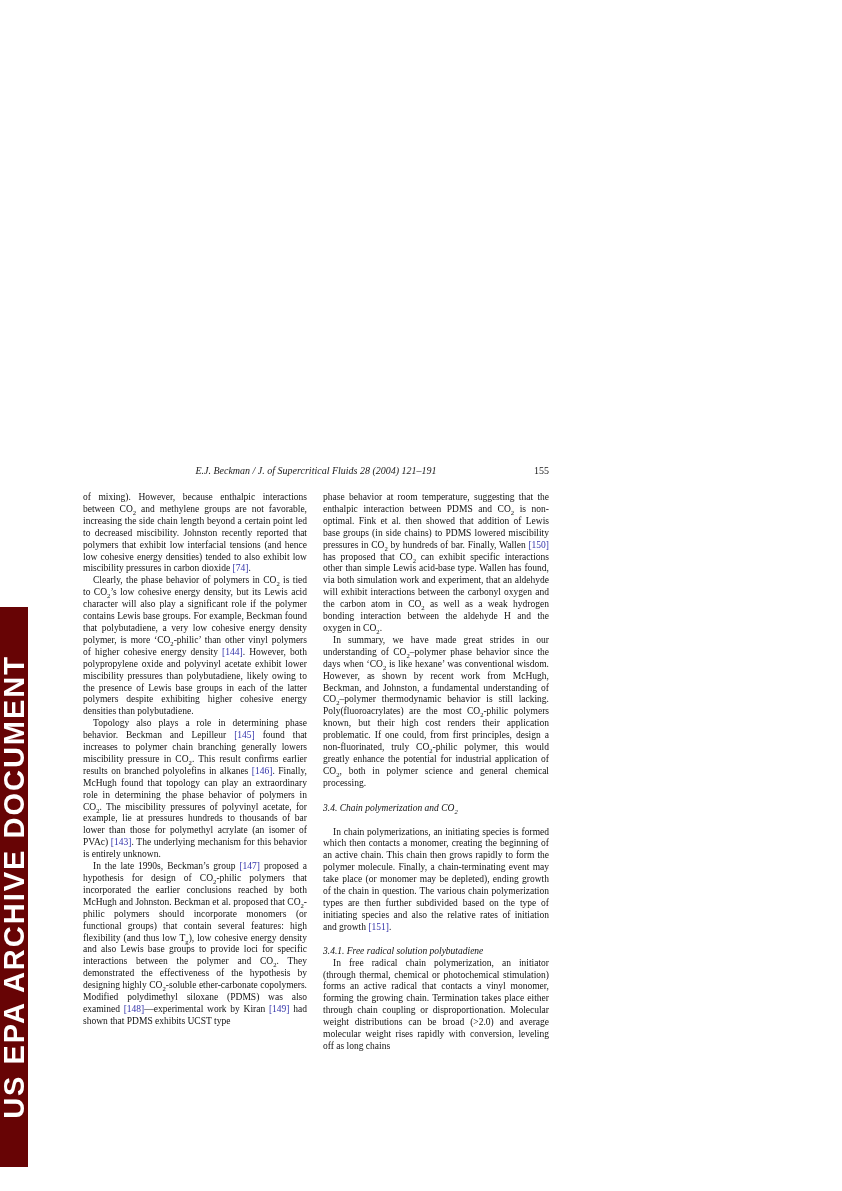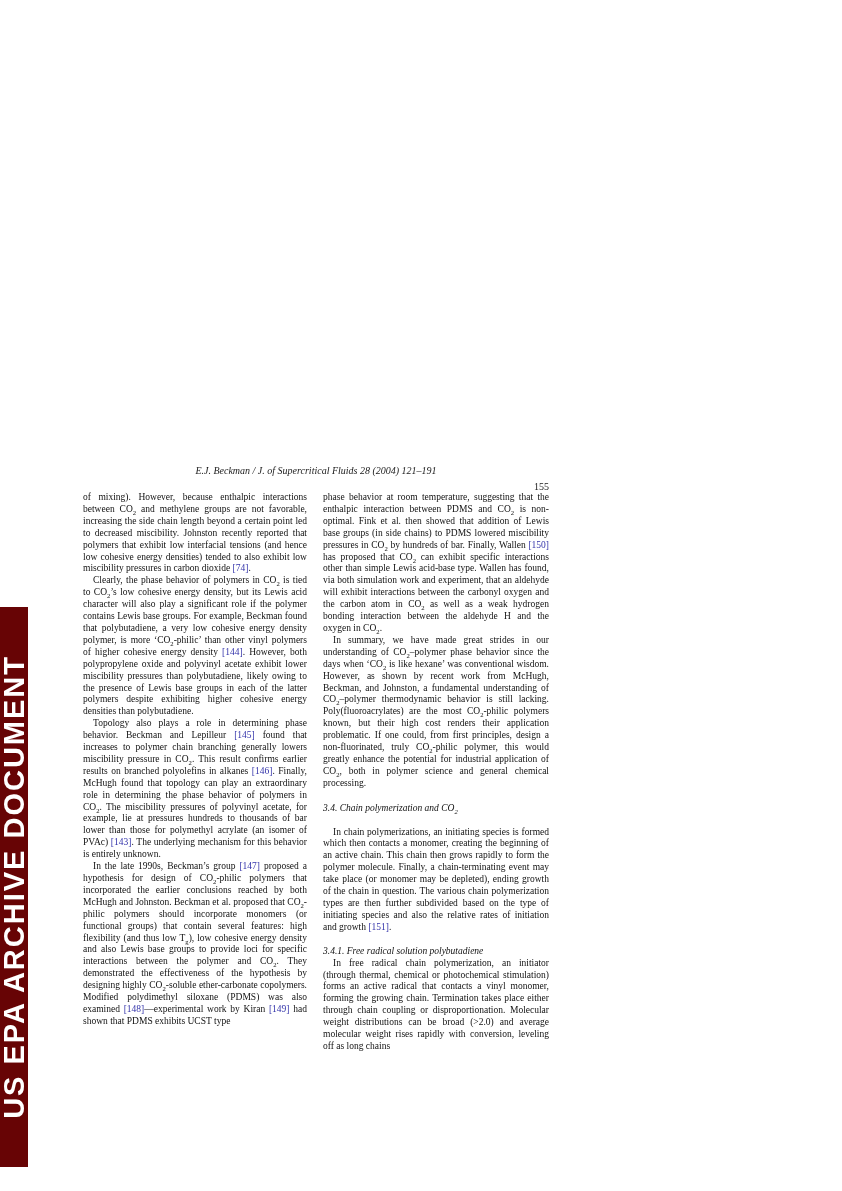--- a/index.html
+++ b/index.html
@@ -24,21 +24,21 @@
   }
   
   #header {
     position:absolute; left:83px; top:465px; width:466px; height:14px;
     font-size:10px; color:#1a1a1a;
   }
   #header .citation {
     display:block; text-align:center; font-style:italic;
   }
   #header .pagenum {
-    position:absolute; right:0; top:16px; font-style:normal;text-align:center;
+    position:absolute; right:0; top:0; font-style:normal;text-align:center;
   }
   
   .col {
     position:absolute; top:492px;
     font-size:9.5px; line-height:11.9px; color:#111111;
     text-align:justify;
   }
   #left-col  { left:83px;  width:224px; }
   #right-col { left:323px; width:226px; }
   .para, .para-flush { margin:0; text-align:justify; }

